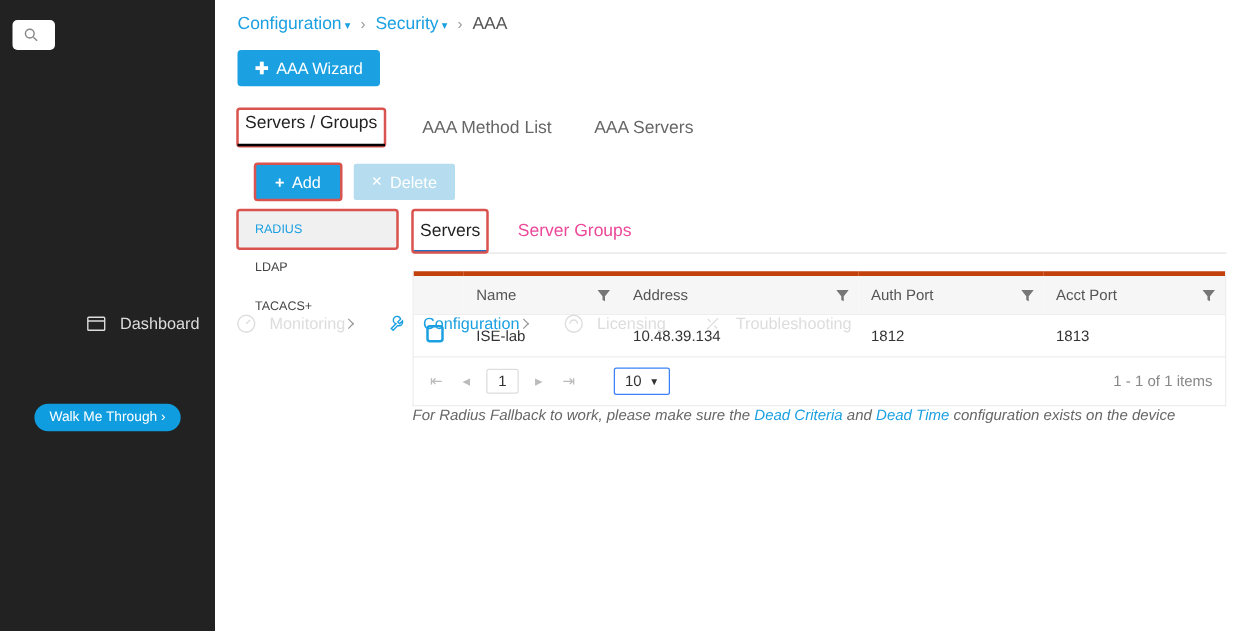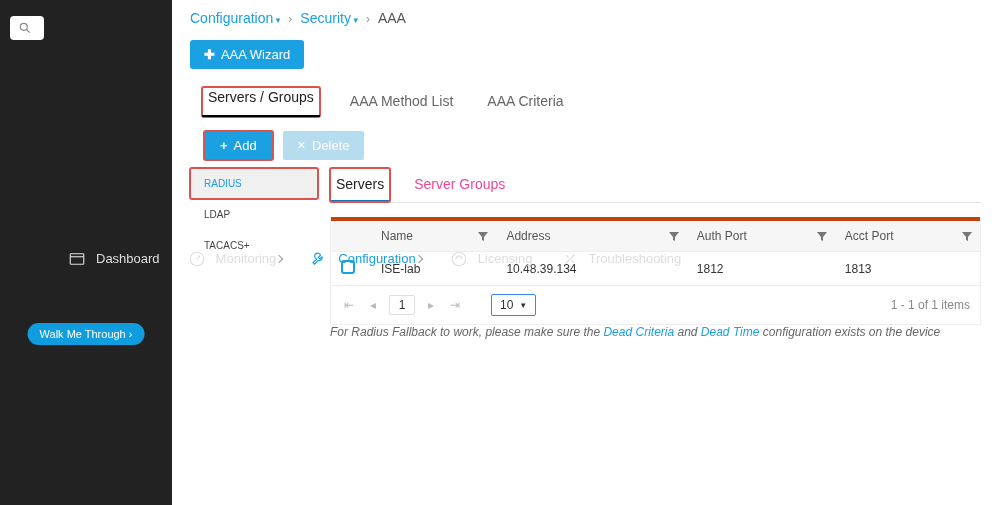--- a/index.html
+++ b/index.html
@@ -31,21 +31,21 @@
   .crumb .caret { font-size: 9px; color: #1ba0e1; }
   .crumb .sep { color: #999; font-size: 12px; }
   .crumb .current { color: #555; }
 
   
   .wizard-btn { background: #1ba0e1; color: #fff; border: none; padding: 7px 14px; border-radius: 3px; font-size: 13px; cursor: pointer; display: inline-flex; align-items: center; gap: 6px; }
 
   
   .tablist { display: flex; gap: 26px; margin-top: 18px; border-bottom: 0; }
   .tab { padding: 6px 4px 8px; color: #666; cursor: pointer; font-size: 14px; position: relative; }
-  .tab.active { color: #222; font-weight: 500; margin-left: 12px; }
+  .tab.active { color: #222; font-weight: 500; }
   .tab.active::after { content: ""; position: absolute; left: 0; right: 0; bottom: 0; height: 2px; background: #000; }
 
   
   .hl { outline: 2px solid #d9534f; outline-offset: -1px; border-radius: 2px; }
   .hl-pad { padding: 2px 6px; }
 
   
   .toolbar { display: flex; gap: 10px; margin-top: 14px; margin-left: 14px; }
   .btn-add { background: #1ba0e1; color: #fff; border: none; padding: 7px 16px; border-radius: 2px; font-size: 13px; cursor: pointer; display: inline-flex; align-items: center; gap: 6px; }
   .btn-del { background: #b5dcef; color: #fff; border: none; padding: 7px 14px; border-radius: 2px; font-size: 13px; cursor: default; display: inline-flex; align-items: center; gap: 6px; }
@@ -174,21 +174,21 @@
     </div>
 
     <button class="wizard-btn">
       <span class="plus">✚</span>
       <span>AAA Wizard</span>
     </button>
 
     <div class="tablist">
       <span class="tab active hl hl-pad">Servers / Groups</span>
       <span class="tab">AAA Method List</span>
-      <span class="tab">AAA Criteria</span>
+      <span class="tab">AAA Servers</span>
     </div>
 
     <div class="toolbar">
       <button class="btn-add hl">
         <span class="plus">+</span>
         <span>Add</span>
       </button>
       <button class="btn-del">
         <span class="x-mark">✕</span>
         <span>Delete</span>

